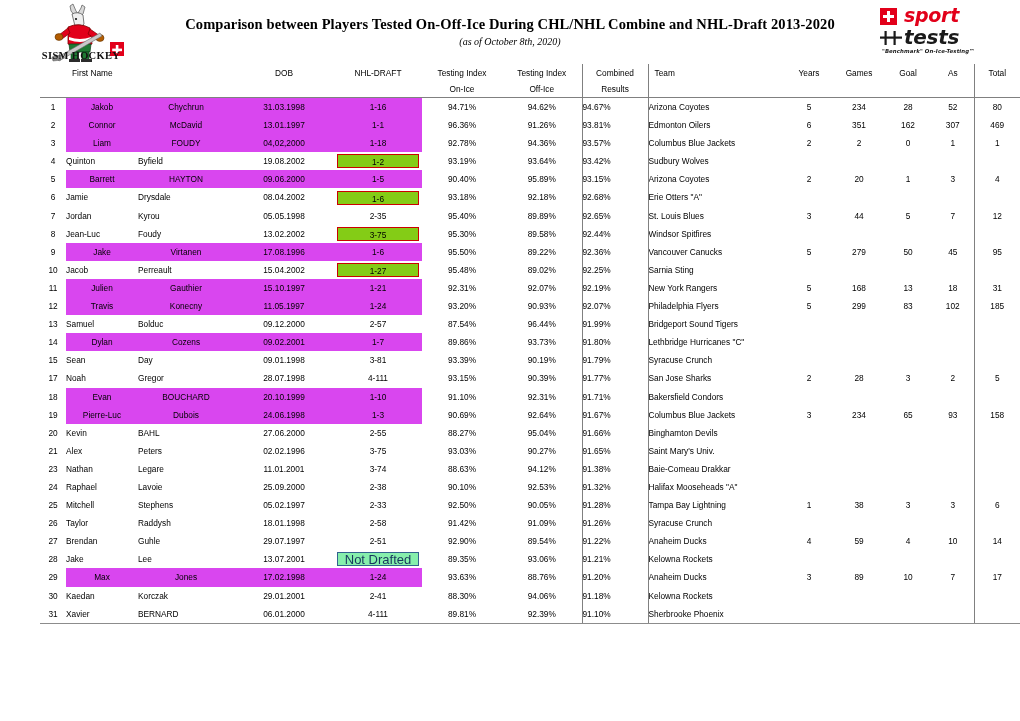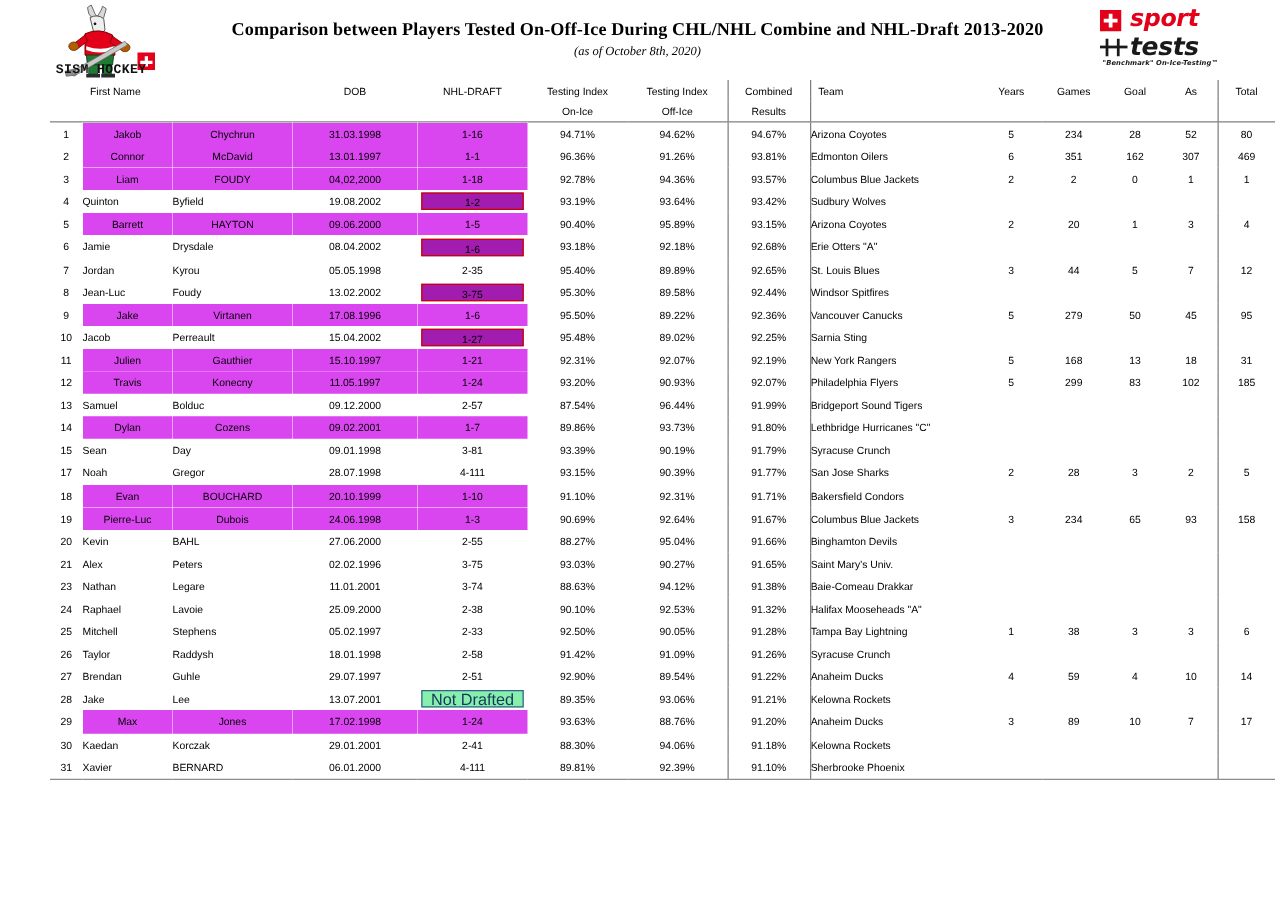--- a/index.html
+++ b/index.html
@@ -58,21 +58,21 @@
     width: 110px;
     height: 62px;
   }
   .logo-left svg { display: block; }
   .sism-word {
     position: absolute;
     left: 26px;
     top: 50px;
     width: 110px;
     text-align: center;
-    font-family: Liberation Mono, monospace;
+    font-family: Liberation Serif, serif;
     font-weight: bold;
     font-size: 10.5px;
     letter-spacing: 0.3px;
     color: #111;
   }
 
   
   .logo-right {
     position: absolute;
     right: 18px;
@@ -203,36 +203,36 @@
     height: 18.1px;
     line-height: 18.1px;
     font-size: 8.3px;
   }
   td.idx     { text-align: center; width: 26px; color: #000; }
   td.fname   { text-align: left;  padding-left: 8px; }
   td.lname   { text-align: left;  padding-left: 6px; }
   td.dob     { text-align: center; }
   td.draft   { text-align: center; position: relative; }
   td.pct     { text-align: center; }
-  td.comb    { text-align: center; font-weight: bold; }
+  td.comb    { font-weight: bold; }
   td.team    { text-align: left; padding-left: 6px; }
   td.num     { text-align: center; }
 
   tr.hl td.fname,
   tr.hl td.lname,
   tr.hl td.dob,
   tr.hl td.draft { background: #d946ef; text-align: center; }
 
   
   .chip-red {
     display: block;
     margin: 1.6px 3px;
     height: 14px;
     line-height: 14px;
-    background: #a21caf;
+    background: #84cc16;
     border: 1px solid #cc0000;
     box-sizing: border-box;
     color: #000;
     text-align: center;
   }
   
   .chip-blue {
     display: block;
     margin: 1.6px 3px;
     height: 14px;

